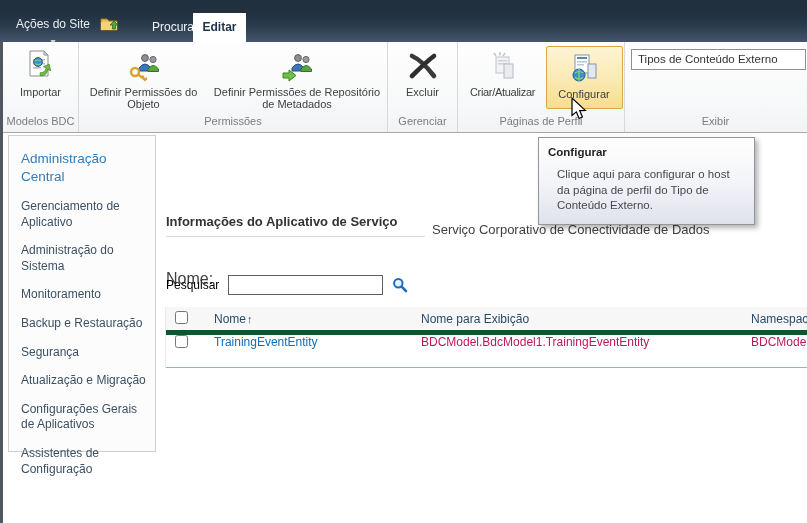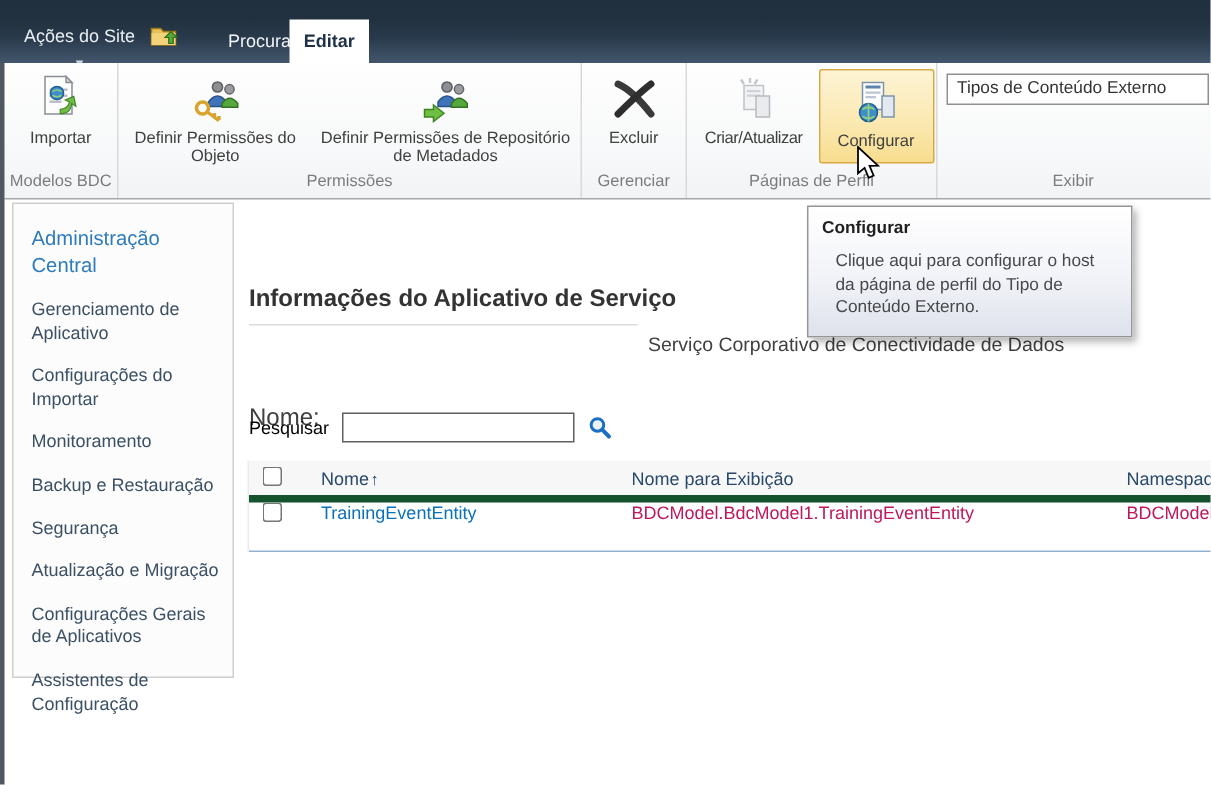--- a/index.html
+++ b/index.html
@@ -72,21 +72,21 @@
   
   .sidebar {
     position:absolute; left:8px; top:135px; width:148px; height:317px;
     border:1px solid #cfcfcf; background:#fcfcfc; padding:14px 0 0 12px;
   }
   .side-item { font-size:12px; color:#3c5064; margin-bottom:13px; line-height:1.3; width:132px; cursor:pointer; }
   .side-item.primary { font-size:13.5px; color:#2e7cbc; width:112px; margin-bottom:14px; }
   
   .main { position:absolute; left:165px; top:133px; width:642px; height:390px; }
   .section-wrap { position:absolute; left:1px; top:58px; width:259px; border-bottom:1px solid #dcdcdc; padding-bottom:7px; }
-  .section-title { font-size:16px; font-weight:bold; color:#333; white-space:nowrap; }
+  .section-title { font-size:13px; font-weight:bold; color:#333; white-space:nowrap;margin-top:23px; }
   .name-label { position:absolute; left:1px; top:89px; font-size:16px; color:#404040;margin-top:48px; }
   .name-value { position:absolute; left:267px; top:89px; font-size:13px; color:#3f3f3f; white-space:nowrap; }
   .search-row { position:absolute; left:1px; top:142px; display:flex; align-items:center; }
   .search-label { font-size:12px; color:#000000; margin-right:9px; }
   .search-input { width:155px; height:20px; border:1px solid #5f5f5f; font-size:12px; padding:0 3px; background:#fff; }
   .search-btn { margin-left:9px; cursor:pointer; display:flex; }
   .etable { position:absolute; left:0; top:174px; width:642px; border-left:1px solid #ebebeb; }
   .thead {
     height:28px; background:#f7f7f7; border-bottom:5px solid #14532d;
     display:flex; align-items:center; font-size:12px; color:#29496b;
@@ -237,21 +237,21 @@
 <div class="left-strip"></div>
 
 <div class="tooltip">
   <div class="tooltip-title">Configurar</div>
   <div class="tooltip-body">Clique aqui para configurar o host da página de perfil do Tipo de Conteúdo Externo.</div>
 </div>
 
 <div class="sidebar">
   <div class="side-item primary">Administração Central</div>
   <div class="side-item">Gerenciamento de Aplicativo</div>
-  <div class="side-item">Configurações do Importar</div>
+  <div class="side-item">Administração do Sistema</div>
   <div class="side-item">Monitoramento</div>
   <div class="side-item">Backup e Restauração</div>
   <div class="side-item">Segurança</div>
   <div class="side-item">Atualização e Migração</div>
   <div class="side-item">Configurações Gerais de Aplicativos</div>
   <div class="side-item">Assistentes de Configuração</div>
 </div>
 
 <div class="main">
   <div class="section-wrap">

